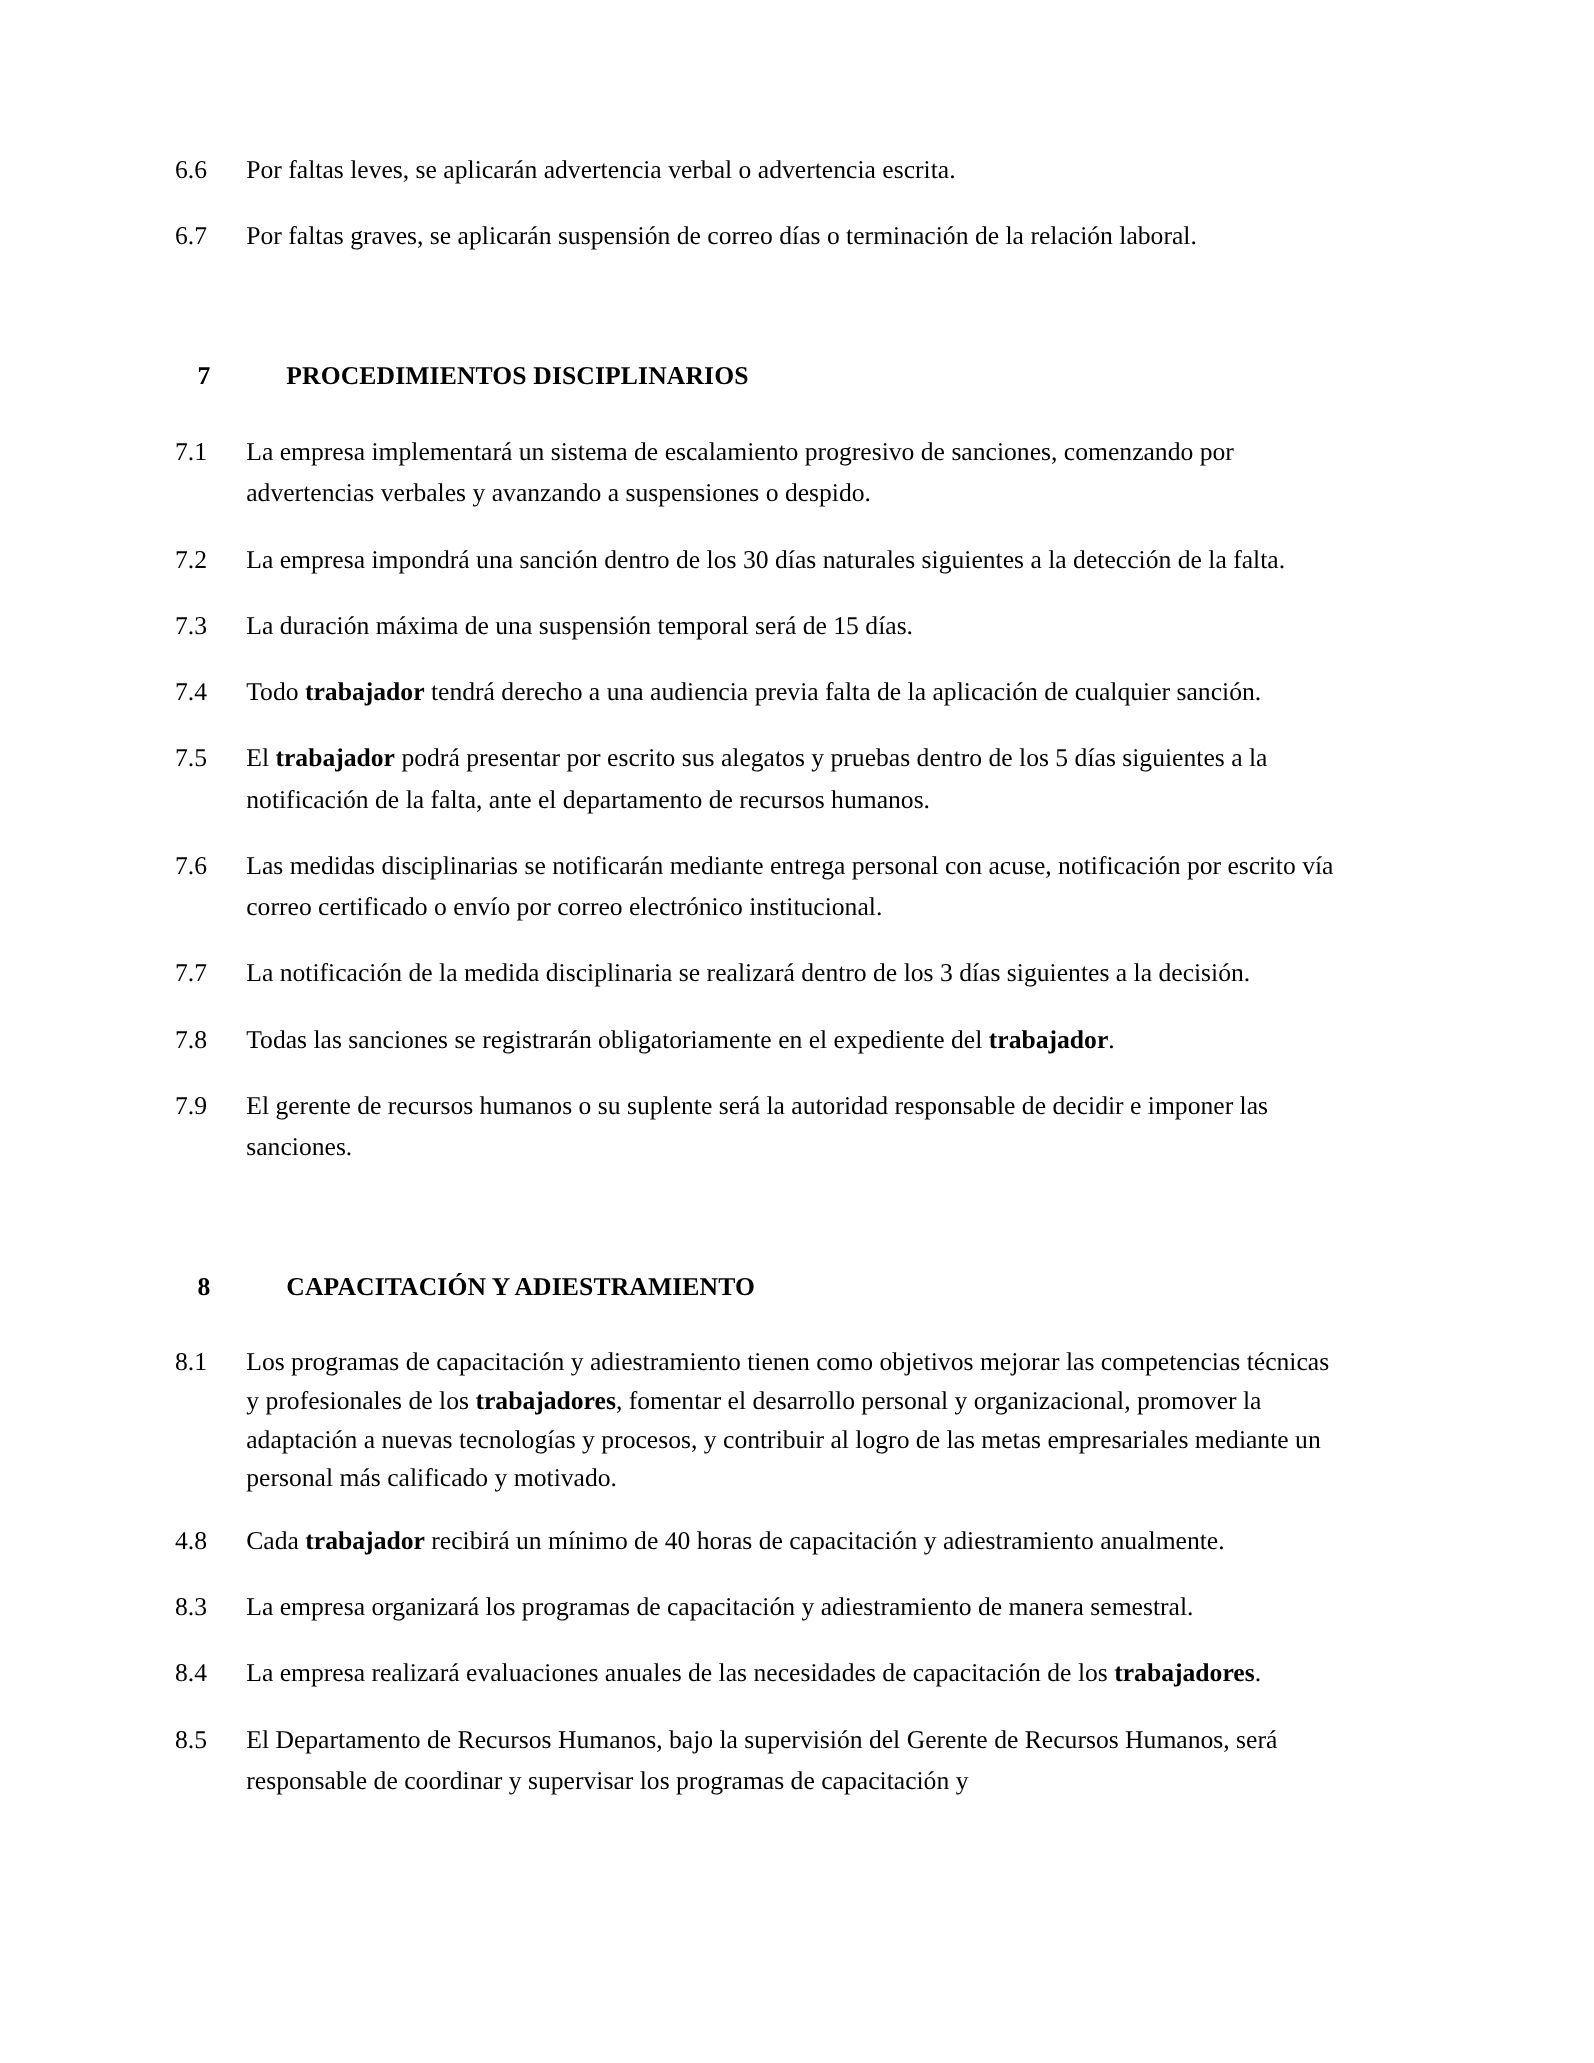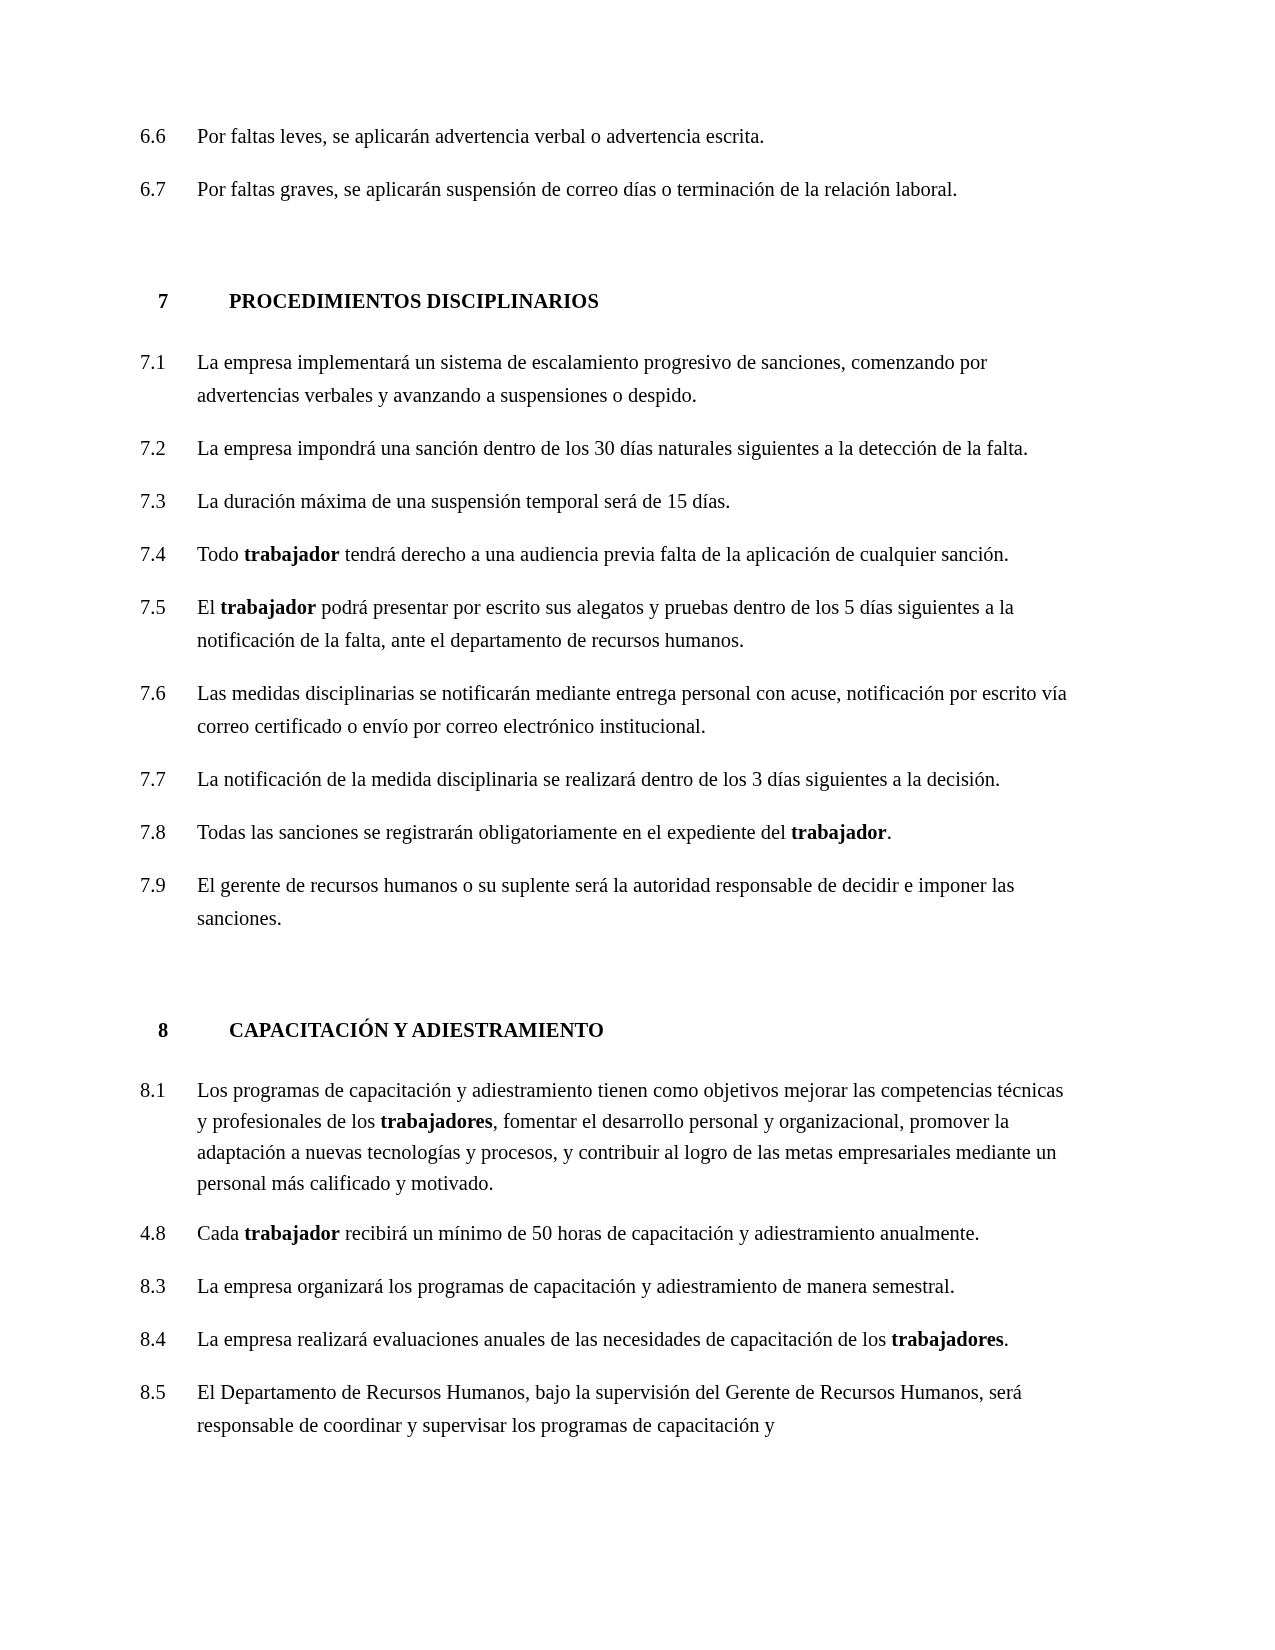--- a/index.html
+++ b/index.html
@@ -134,21 +134,21 @@
         <div class="num">8</div>
         <div class="title">CAPACITACIÓN Y ADIESTRAMIENTO</div>
       </div>
       <div class="gap-after-section"></div>
       <div class="clause tight">
         <div class="num">8.1</div>
         <div class="body"><span>Los programas de capacitación y adiestramiento tienen como objetivos mejorar las competencias técnicas y profesionales de los </span><b>trabajadores</b><span>, fomentar el desarrollo personal y organizacional, promover la adaptación a nuevas tecnologías y procesos, y contribuir al logro de las metas empresariales mediante un personal más calificado y motivado.</span></div>
       </div>
       <div class="clause">
         <div class="num">4.8</div>
-        <div class="body"><span>Cada </span><b>trabajador</b><span> recibirá un mínimo de 50 horas de capacitación y adiestramiento anualmente.</span></div>
+        <div class="body"><span>Cada </span><b>trabajador</b><span> recibirá un mínimo de 40 horas de capacitación y adiestramiento anualmente.</span></div>
       </div>
       <div class="clause">
         <div class="num">8.3</div>
         <div class="body"><span>La empresa organizará los programas de capacitación y adiestramiento de manera semestral.</span></div>
       </div>
       <div class="clause">
         <div class="num">8.4</div>
         <div class="body"><span>La empresa realizará evaluaciones anuales de las necesidades de capacitación de los </span><b>trabajadores</b><span>.</span></div>
       </div>
       <div class="clause">

